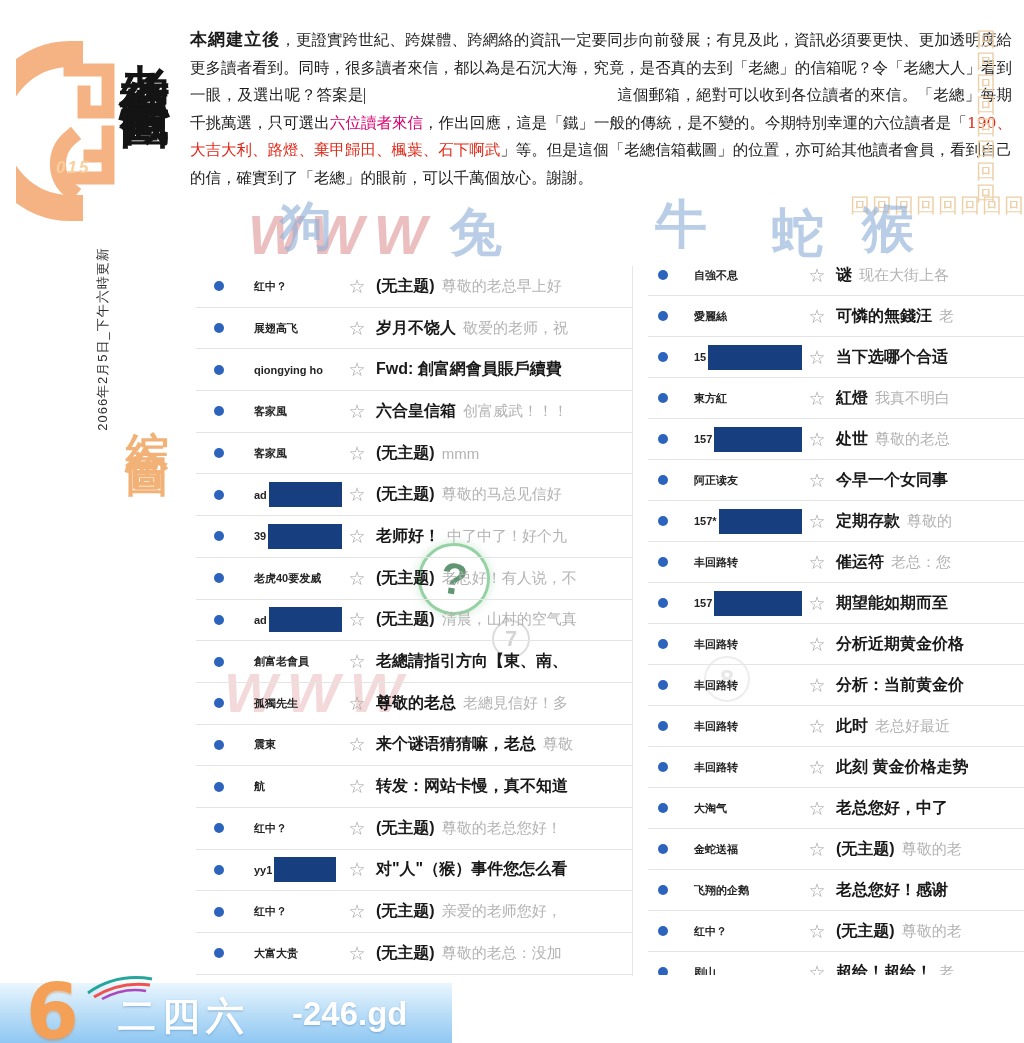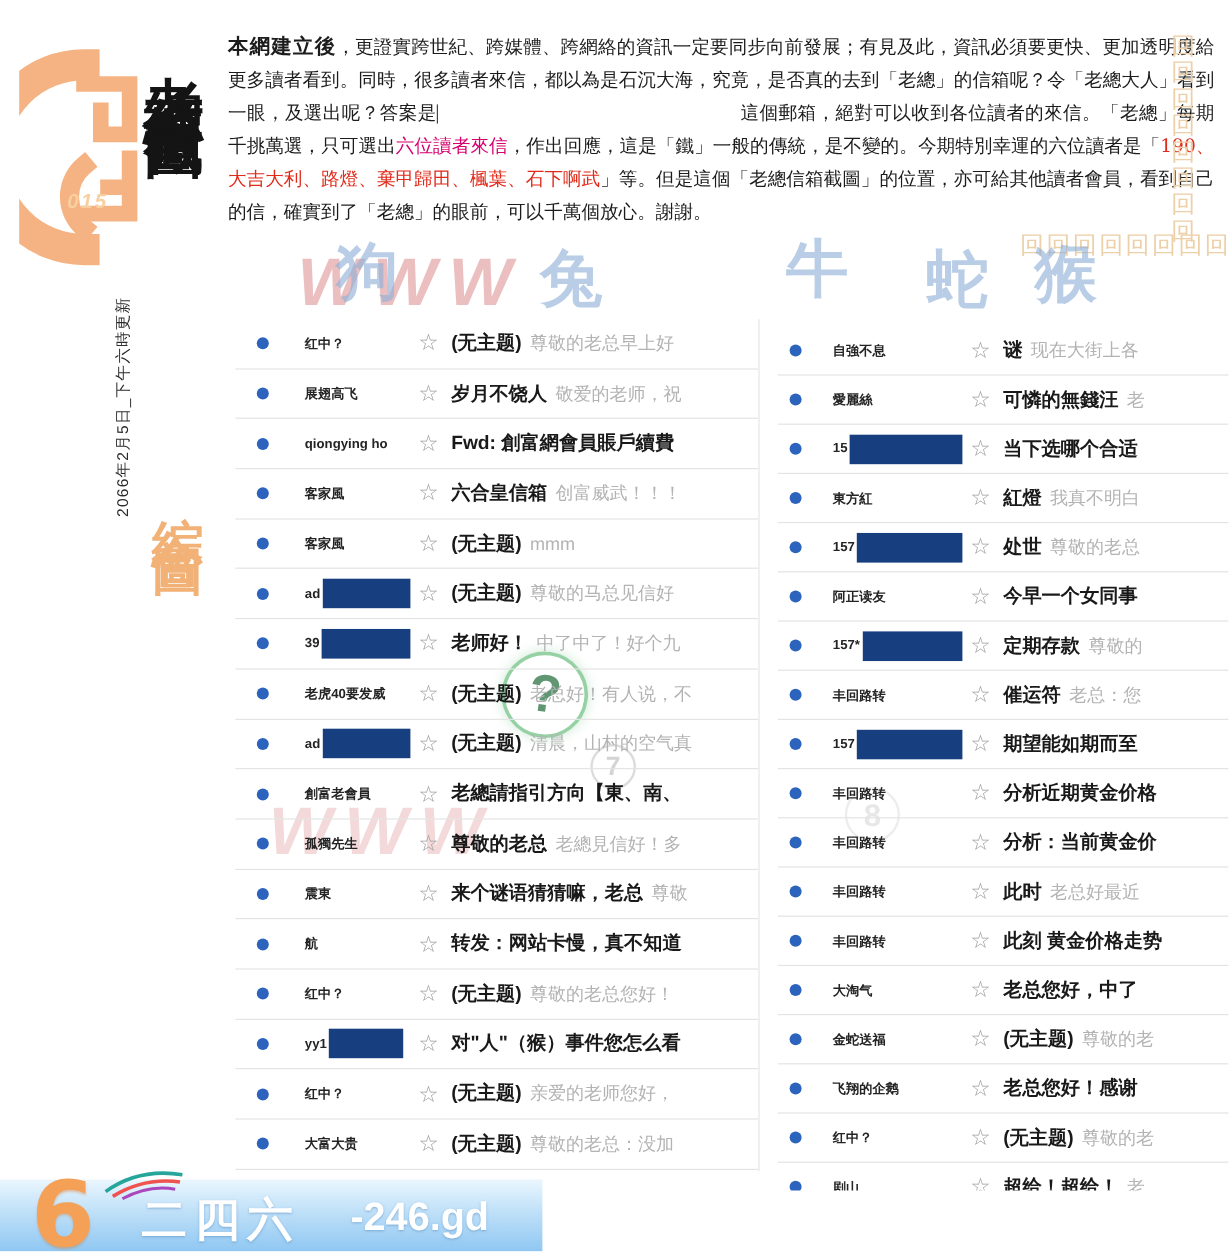--- a/index.html
+++ b/index.html
@@ -48,21 +48,21 @@
         color:#3a7d4f;font-size:44px;opacity:.8;transform:rotate(8deg);
         box-shadow:0 0 10px rgba(124,198,142,.5);}
   .wm-7{left:492px;top:620px;width:34px;height:34px;border:2px solid #bbb;
         color:#aaa;font-size:22px;opacity:.5;}
   .wm-8{left:704px;top:656px;width:42px;height:42px;border:2px solid #ccc;
         color:#bbb;font-size:26px;opacity:.35;}
 
   
   .col{position:absolute;overflow:hidden;background:transparent;}
   .col.left{left:196px;top:266px;width:436px;height:710px;border-right:1px solid #e6e6e6;}
-  .col.right{left:648px;top:272px;width:376px;height:720px;}
+  .col.right{left:648px;top:255px;width:376px;height:720px;}
   .mail-row{display:flex;align-items:center;height:41.7px;box-sizing:border-box;
             border-bottom:1px solid #e4e4e4;white-space:nowrap;overflow:hidden;
             padding-left:18px;}
   .col.right .mail-row{height:41px;padding-left:10px;}
   .dot{width:10px;height:10px;border-radius:50%;background:#2b63bd;flex:0 0 auto;}
   .sender-zone{display:flex;align-items:center;width:104px;margin-left:14px;
                flex:0 0 auto;overflow:hidden;}
   .col.right .sender-zone{width:124px;margin-left:10px;}
   .sender{font-weight:700;color:#242424;font-size:11px;margin-left:16px;}
   .redact{height:25px;background:#173f80;display:inline-block;margin-left:2px;flex:0 0 auto;}

